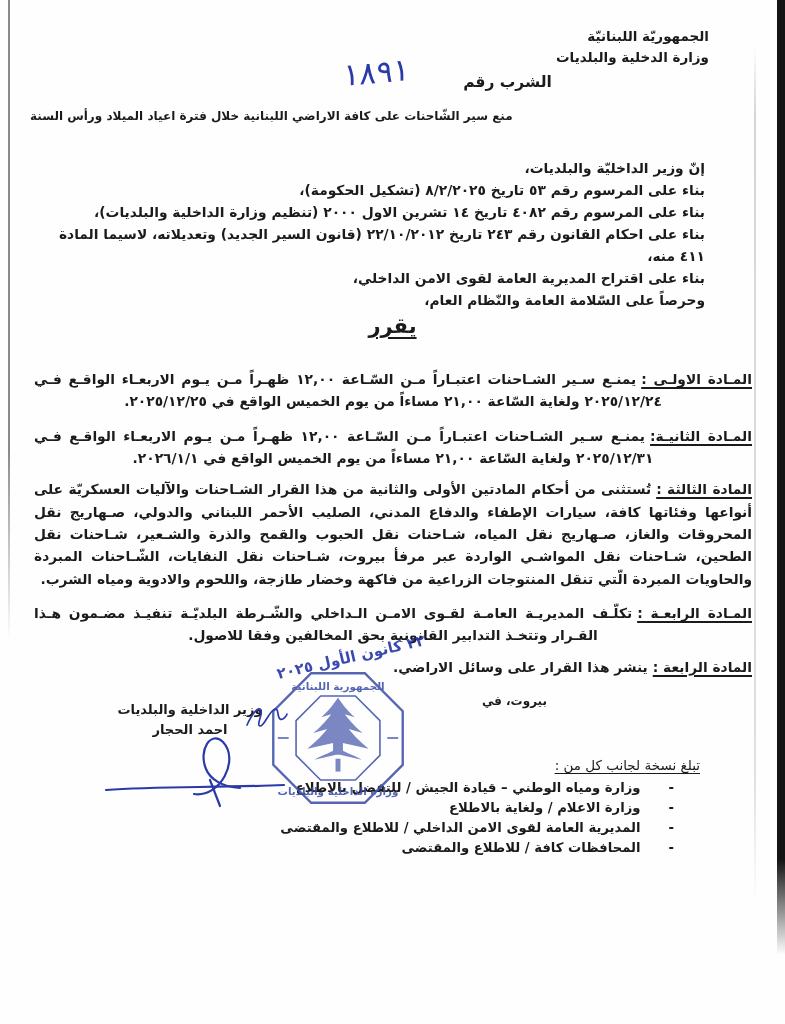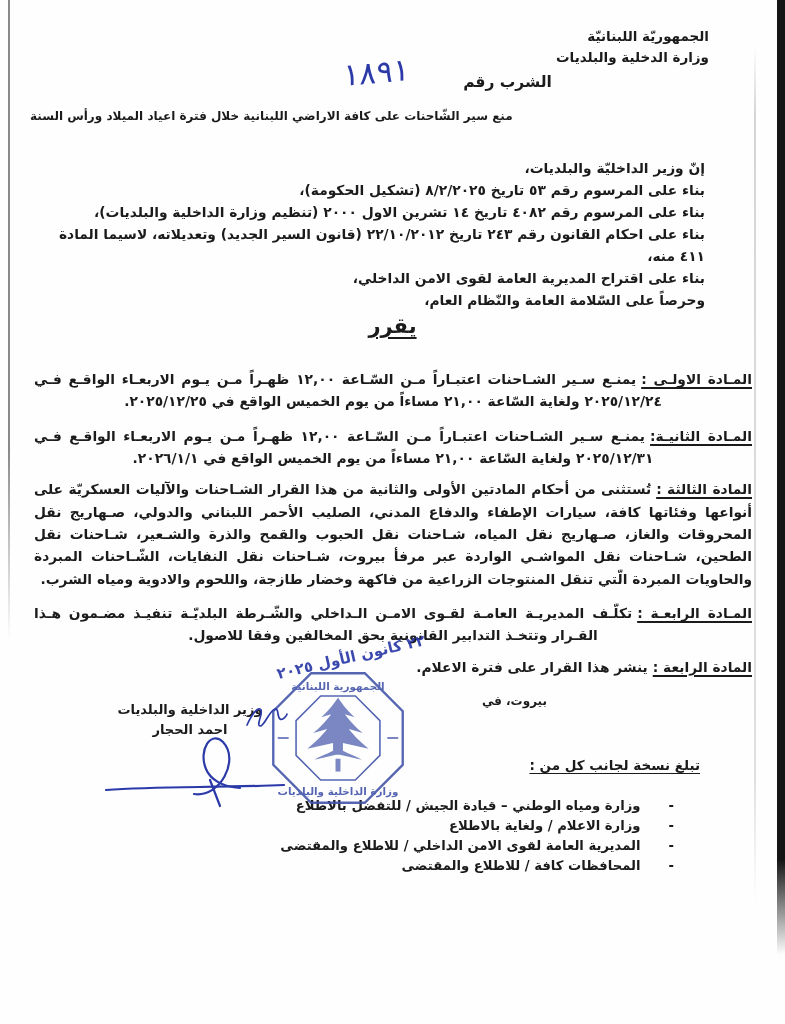--- a/index.html
+++ b/index.html
@@ -81,22 +81,22 @@
   .stamp-txt { font-size: 10.5px; font-weight: 700; fill: #3e51a8; font-family: "DejaVu Sans", sans-serif; }
   .sig-block {
     position: absolute; top: 700px; left: 86px; width: 208px; z-index: 3;
     text-align: center; font-size: 13px; font-weight: 700; line-height: 1.55;
   }
   .sig-svg { position: absolute; top: 730px; left: 98px; z-index: 4; }
   .ink-scribble { position: absolute; top: 699px; left: 244px; z-index: 5; }
   
   .distribution { position: absolute; top: 757px; right: 85px; left: 60px; }
   .dist-heading {
-    font-size: 13.5px; font-weight: 700; text-align: right;
-    text-decoration: underline; text-underline-offset: 3px; margin-bottom: 23px;
+    font-size: 13.5px; font-weight: 400; text-align: right;
+    text-decoration: underline; text-underline-offset: 3px; margin-bottom: 5px;
   }
   .dist-item {
     font-size: 13.2px; font-weight: 600; text-align: right;
     padding-right: 26px; line-height: 20px;
   }
   .dist-item .dash { display: inline-block; margin-left: 28px; font-weight: 700; }
 </style>
 </head>
 <body>
 
@@ -127,21 +127,21 @@
     <div>وحرصاً على السّلامة العامة والنّظام العام،</div>
   </div>
 
   <div class="decree-word">يقرر</div>
 
   <div class="articles">
     <p class="article last-center"><span class="art-h">المـادة الاولـى :</span><span class="art-body">يمنـع سـير الشـاحنات اعتبـاراً مـن السّـاعة ١٢,٠٠ ظهـراً مـن يـوم الاربعـاء الواقـع فـي ٢٠٢٥/١٢/٢٤ ولغاية السّاعة ٢١,٠٠ مساءاً من يوم الخميس الواقع في ٢٠٢٥/١٢/٢٥.</span></p>
     <p class="article last-center"><span class="art-h">المـادة الثانيـة:</span><span class="art-body">يمنـع سـير الشـاحنات اعتبـاراً مـن السّـاعة ١٢,٠٠ ظهـراً مـن يـوم الاربعـاء الواقـع فـي ٢٠٢٥/١٢/٣١ ولغاية السّاعة ٢١,٠٠ مساءاً من يوم الخميس الواقع في ٢٠٢٦/١/١.</span></p>
     <p class="article"><span class="art-h">المادة الثالثة :</span><span class="art-body">تُستثنى من أحكام المادتين الأولى والثانية من هذا القرار الشـاحنات والآليات العسكريّة على أنواعها وفئاتها كافة، سيارات الإطفاء والدفاع المدني، الصليب الأحمر اللبناني والدولي، صـهاريج نقل المحروقات والغاز، صـهاريج نقل المياه، شـاحنات نقل الحبوب والقمح والذرة والشـعير، شـاحنات نقل الطحين، شـاحنات نقل المواشـي الواردة عبر مرفأ بيروت، شـاحنات نقل النفايات، الشّـاحنات المبردة والحاويات المبردة الّتي تنقل المنتوجات الزراعية من فاكهة وخضار طازجة، واللحوم والادوية ومياه الشرب.</span></p>
     <p class="article last-center"><span class="art-h">المـادة الرابعـة :</span><span class="art-body">تكلّـف المديريـة العامـة لقـوى الامـن الـداخلي والشّـرطة البلديّـة تنفيـذ مضـمون هـذا القـرار وتتخـذ التدابير القانونية بحق المخالفين وفقا للاصول.</span></p>
-    <p class="article"><span class="art-h">المادة الرابعة :</span><span class="art-body">ينشر هذا القرار على فترة الاعلام.</span></p>
+    <p class="article"><span class="art-h">المادة الرابعة :</span><span class="art-body">ينشر هذا القرار على وسائل الاراضي.</span></p>
   </div>
 
   <div class="place-line">بيروت، في</div>
 
   <div class="hw-date">٢٢ كانون الأول ٢٠٢٥</div>
 
   <svg class="stamp" viewBox="0 0 150 150">
     <g stroke="#3e51a8" fill="none">
       <polygon stroke-width="2.4" points="140.6,102.2 102.2,140.6 47.8,140.6 9.4,102.2 9.4,47.8 47.8,9.4 102.2,9.4 140.6,47.8"></polygon>
       <polygon stroke-width="1.6" points="117.5,92.6 92.6,117.5 57.4,117.5 32.5,92.6 32.5,57.4 57.4,32.5 92.6,32.5 117.5,57.4"></polygon>

